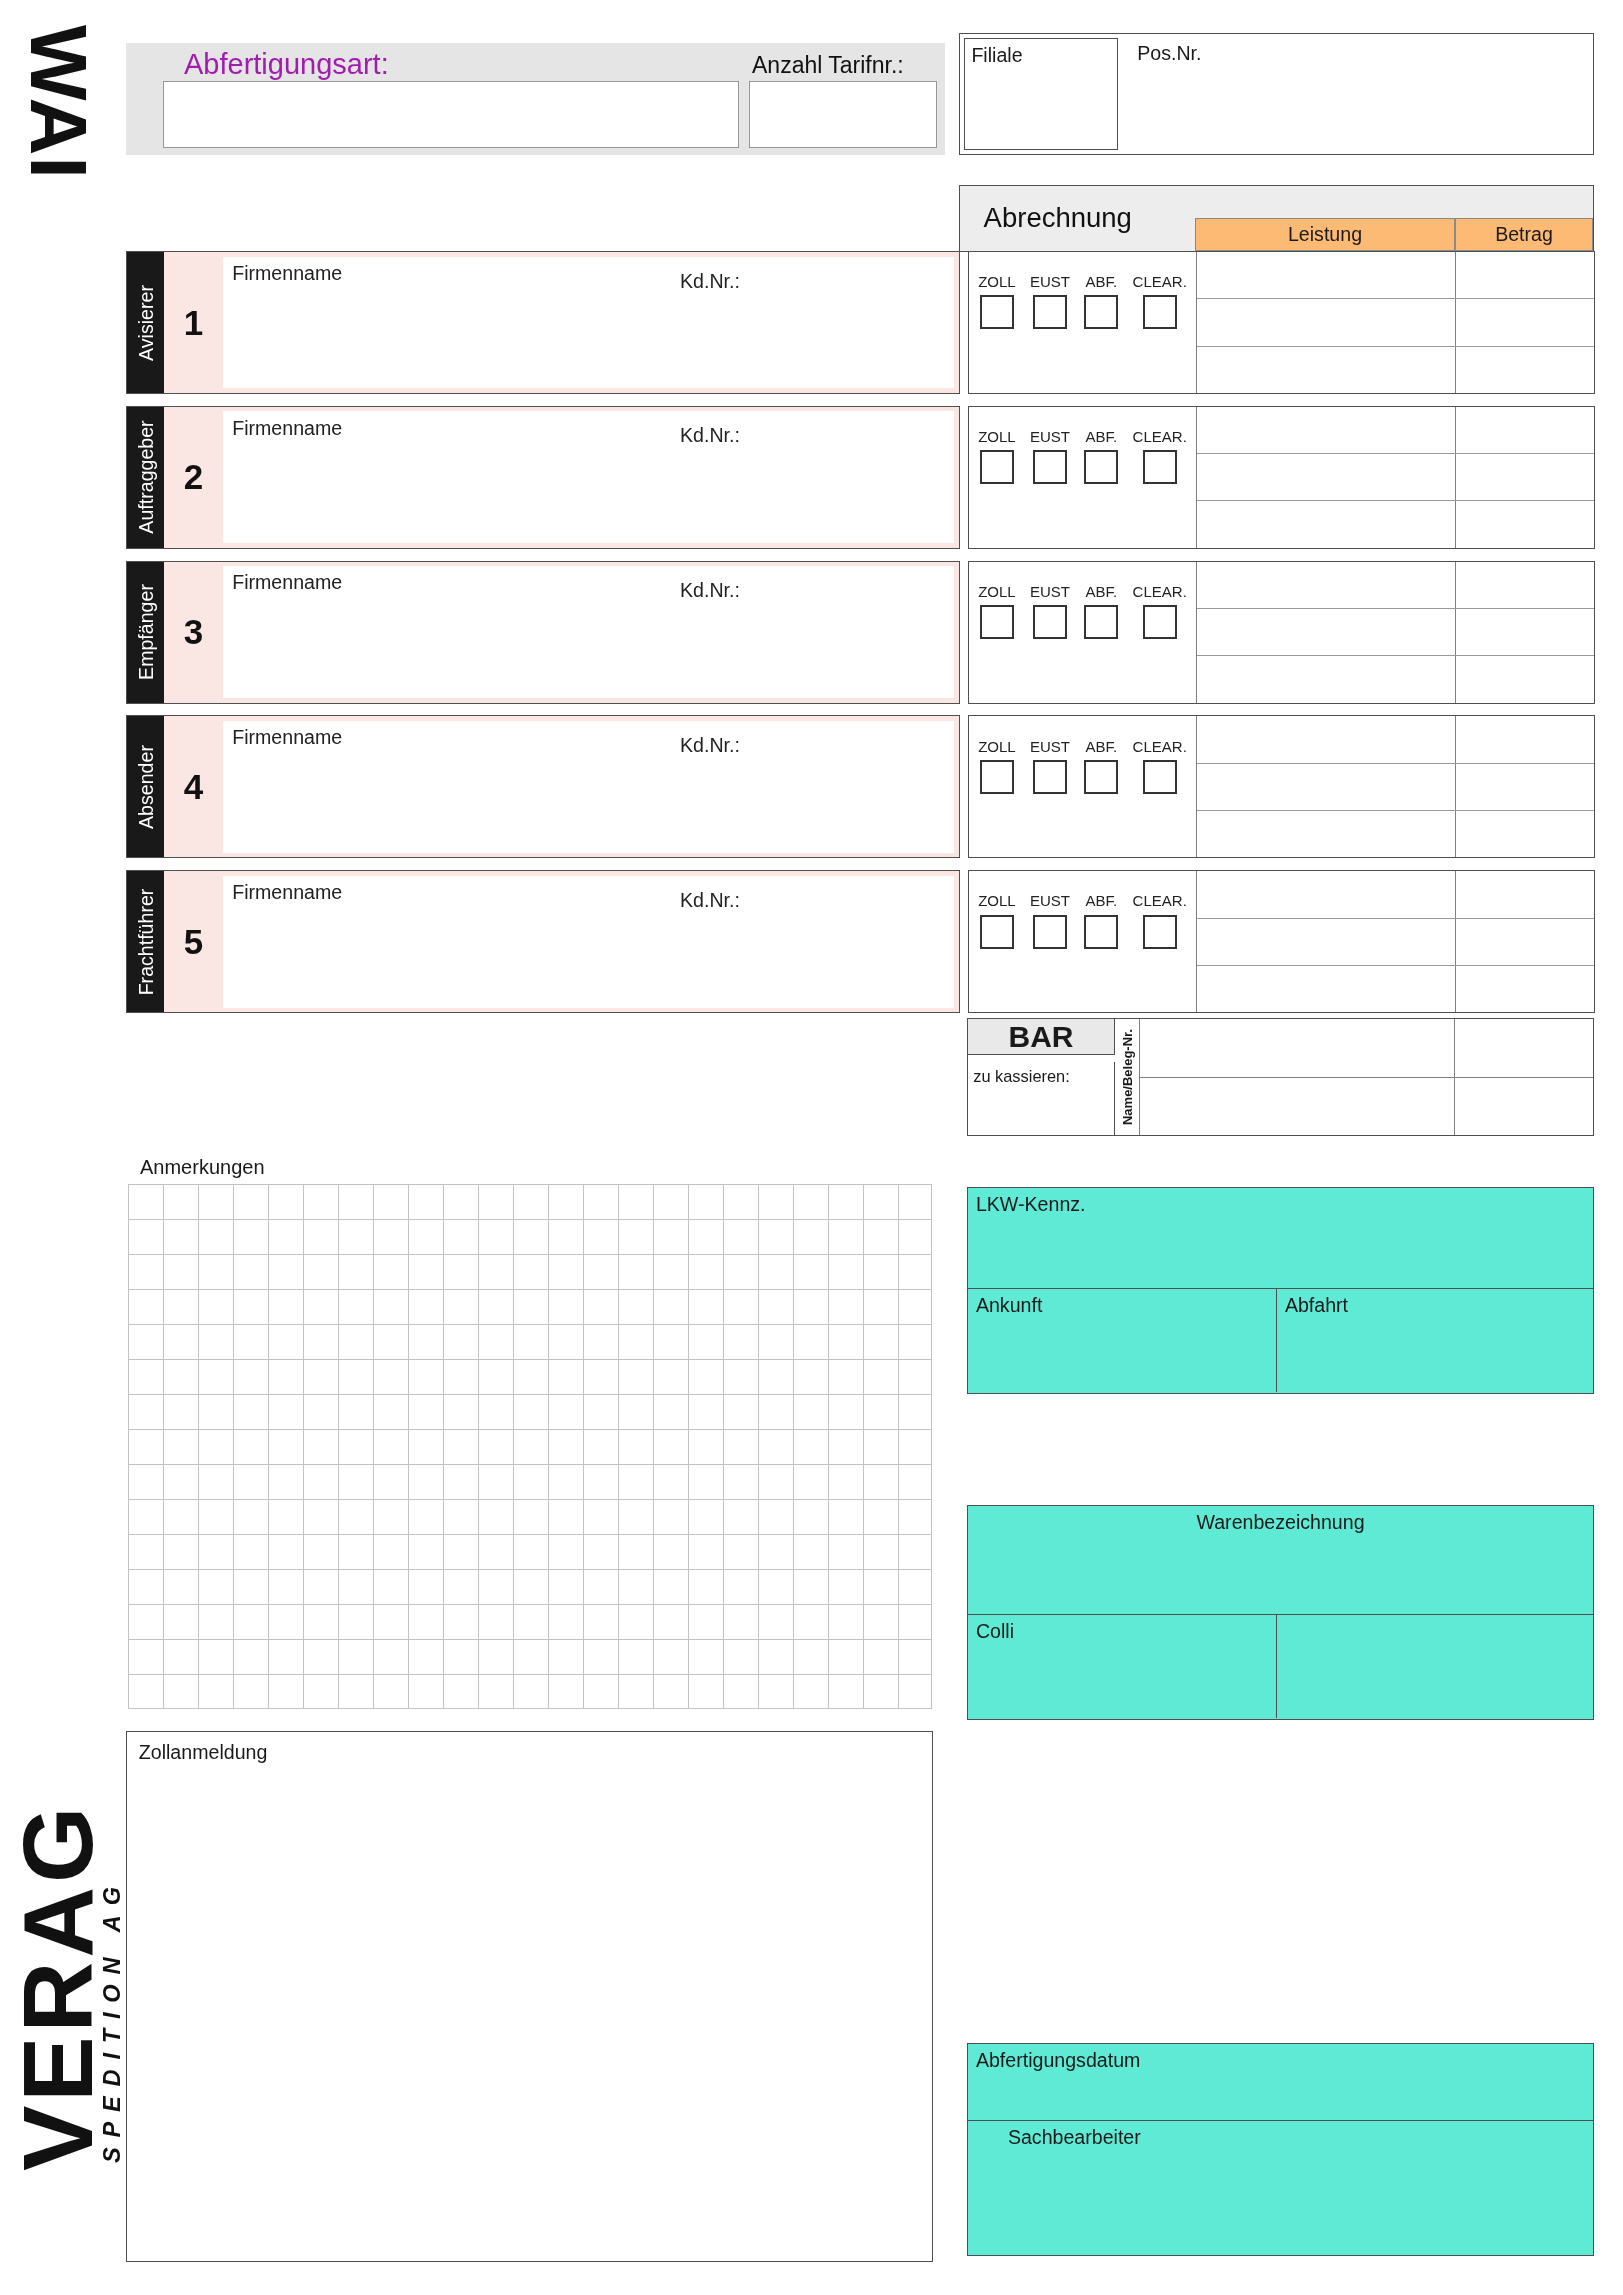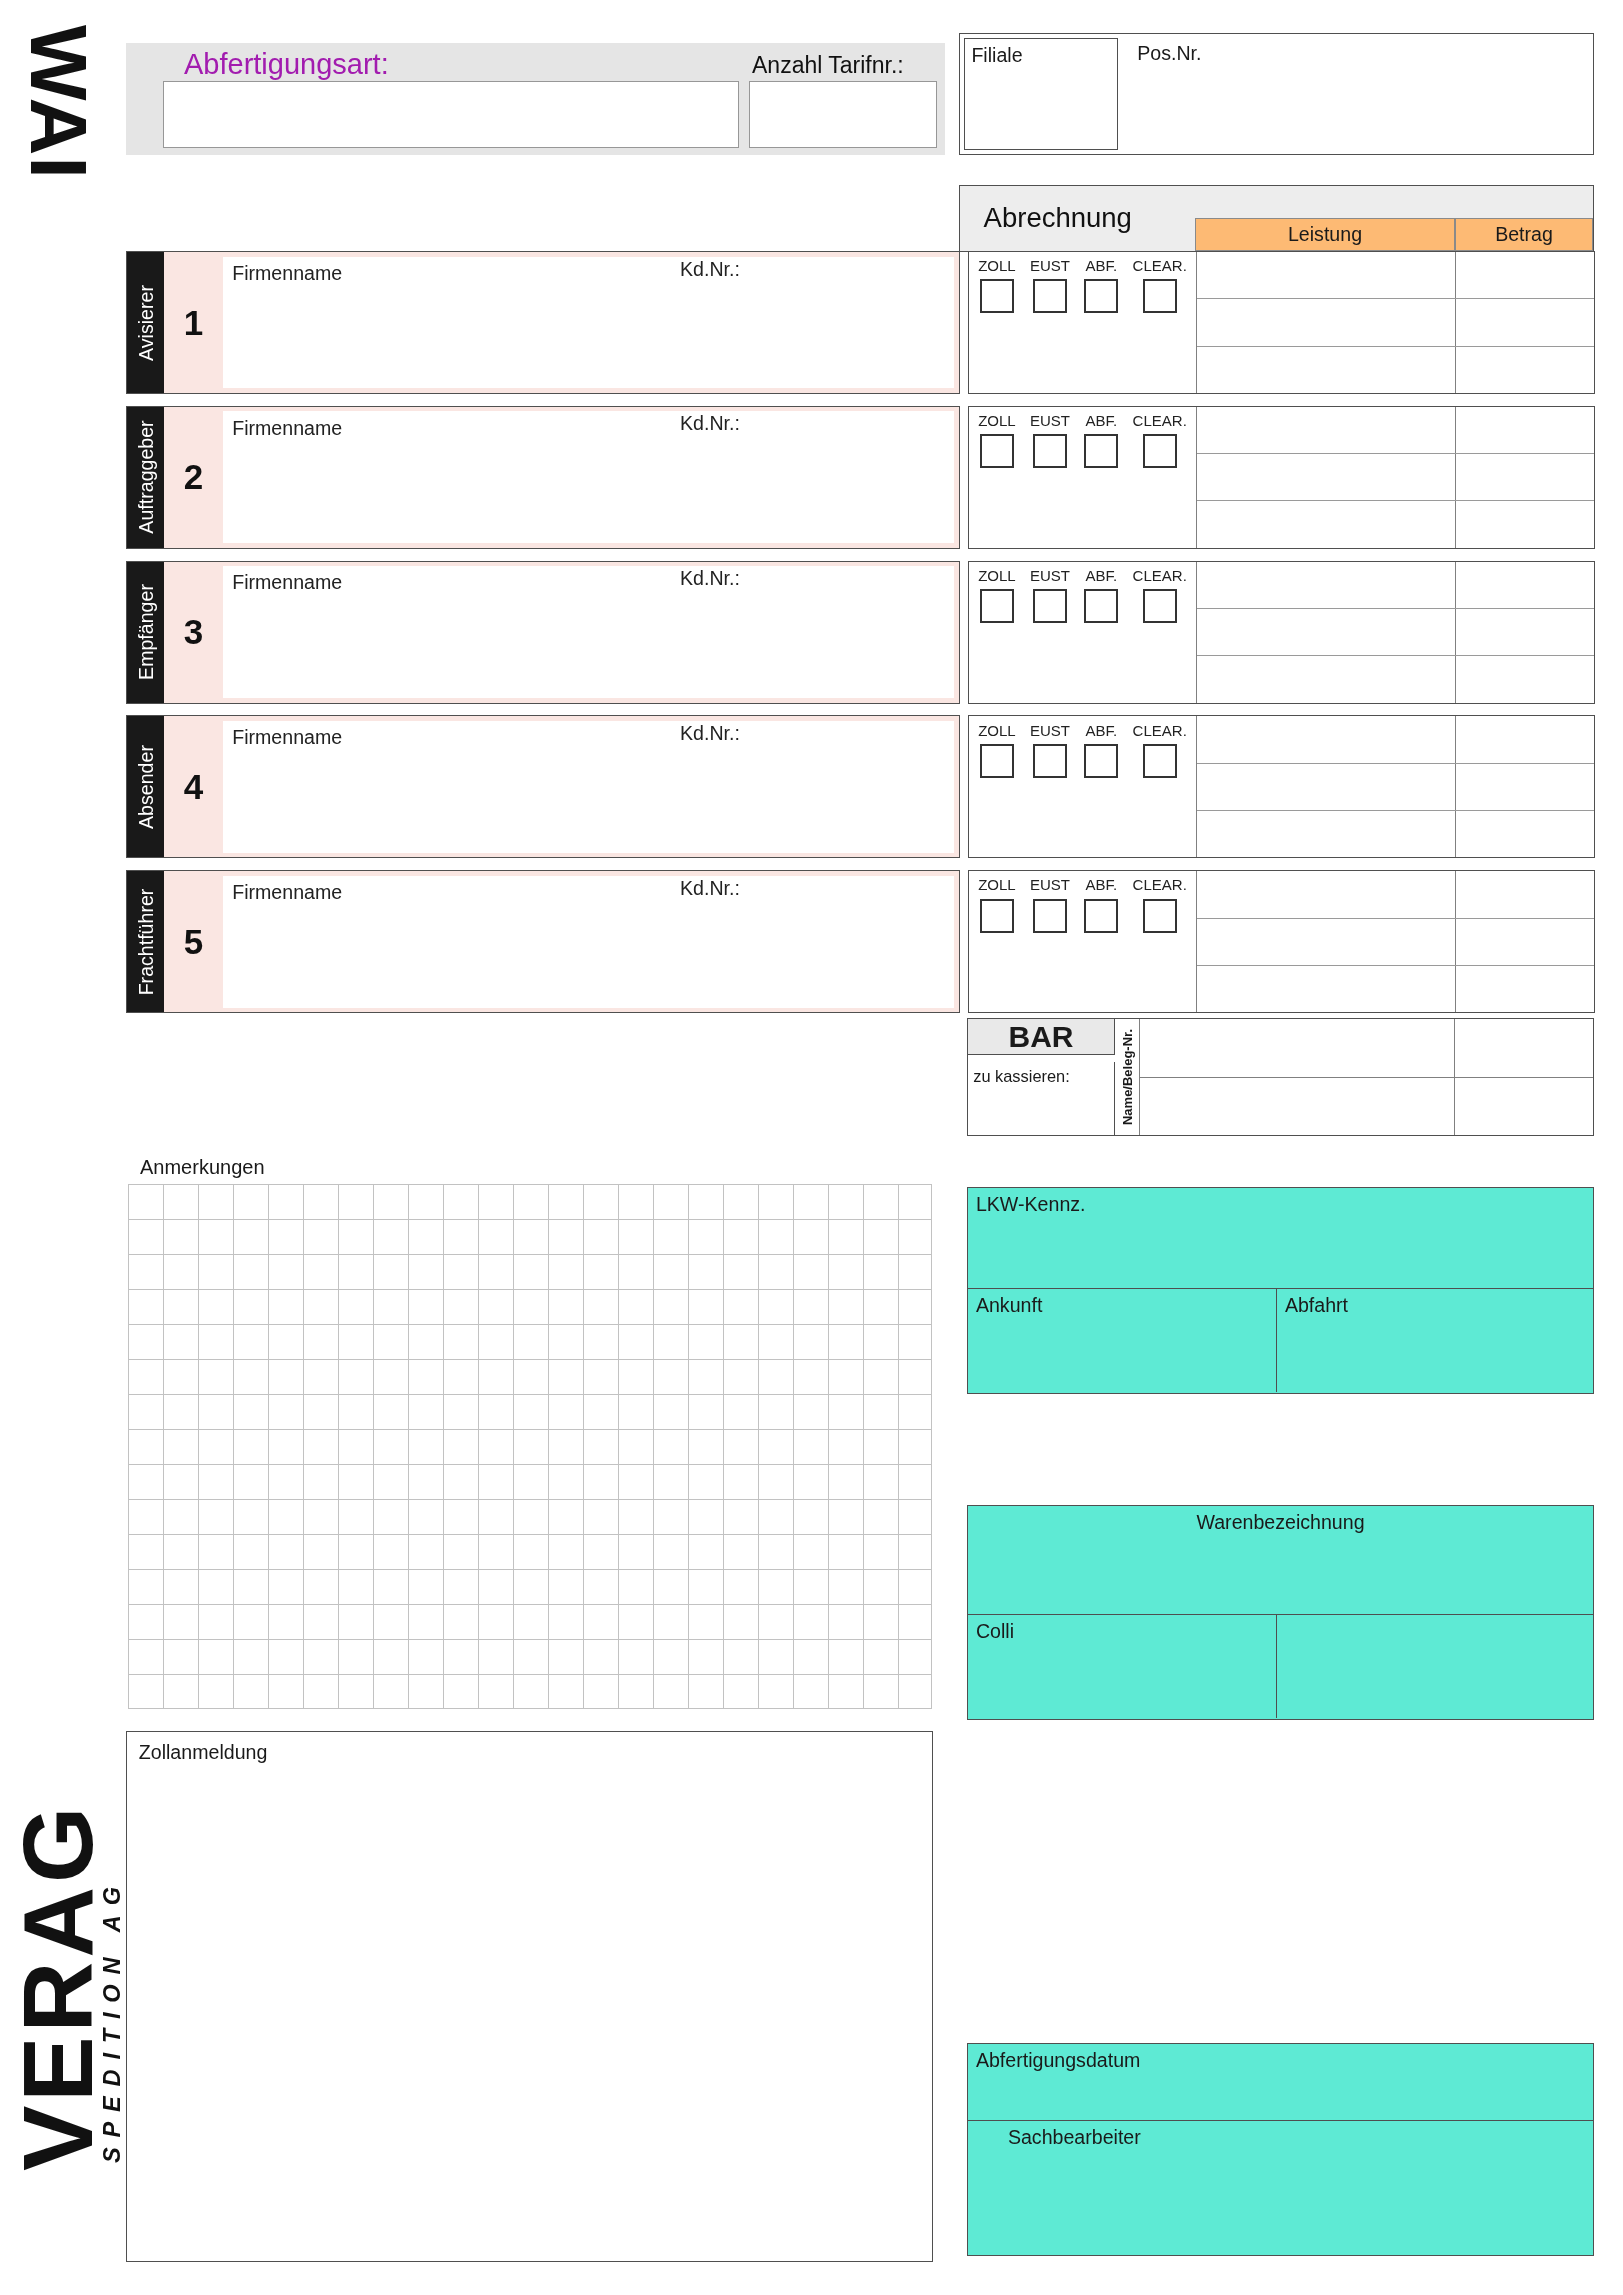--- a/index.html
+++ b/index.html
@@ -46,25 +46,25 @@
 
   
   .parties { position:absolute; left:126px; top:251px; width:1468px; }
   .party-block { position:relative; height:143px; margin-bottom:11.8px; }
   .party-left { position:absolute; left:0; top:0; width:834px; height:100%; background:#fae6e2; border:1.3px solid #4f4f4f; }
   .role-bar { position:absolute; left:0; top:0; width:37px; height:100%; background:#191919; }
   .role-bar span { position:absolute; left:50%; top:50%; transform:translate(-50%,-50%) rotate(-90deg); white-space:nowrap; color:#fff; font-size:19.6px; }
   .num-col { position:absolute; left:37px; top:0; width:59px; height:100%; display:flex; align-items:center; justify-content:center; font-size:35px; font-weight:bold; color:#111; }
   .party-input { position:absolute; left:96px; top:4.6px; right:4.6px; bottom:4.6px; background:#fff; }
   .lbl-firmen { position:absolute; left:9.2px; top:5.2px; font-size:19.6px; color:#222; }
-  .lbl-kdnr { position:absolute; left:457px; top:1px; font-size:19.6px; color:#222; }
+  .lbl-kdnr { position:absolute; left:457px; top:13px; font-size:19.6px; color:#222; }
 
   .party-right { position:absolute; left:842px; top:0; width:627px; height:100%; background:#fff; border:1.3px solid #4f4f4f; }
   .checks { position:absolute; left:0; top:0; width:227px; height:100%; display:flex; justify-content:space-between; padding:5.2px 9.2px 0 9.2px; }
-  .check-col { display:flex; flex-direction:column; align-items:center; }
+  .check-col { display:flex; flex-direction:column; align-items:center;margin-top:16px; }
   .check-lbl { font-size:15px; color:#222; }
   .checkbox { width:34px; height:34px; border:2px solid #333; background:#fff; margin-top:5.2px; }
   .fee-rows { position:absolute; left:227px; top:0; right:0; bottom:0; border-left:0.7px solid #808080; display:flex; flex-direction:column; }
   .fee-row { flex:1; display:flex; border-bottom:0.7px solid #9a9a9a; }
   .fee-row:last-child { border-bottom:none; }
   .fee-leistung { flex:1; }
   .fee-betrag { width:139px; border-left:0.7px solid #808080; }
 
   
   .bar-section { position:absolute; left:967px; top:1018px; width:627px; height:118px; background:#fff; border:1.3px solid #4f4f4f; }

